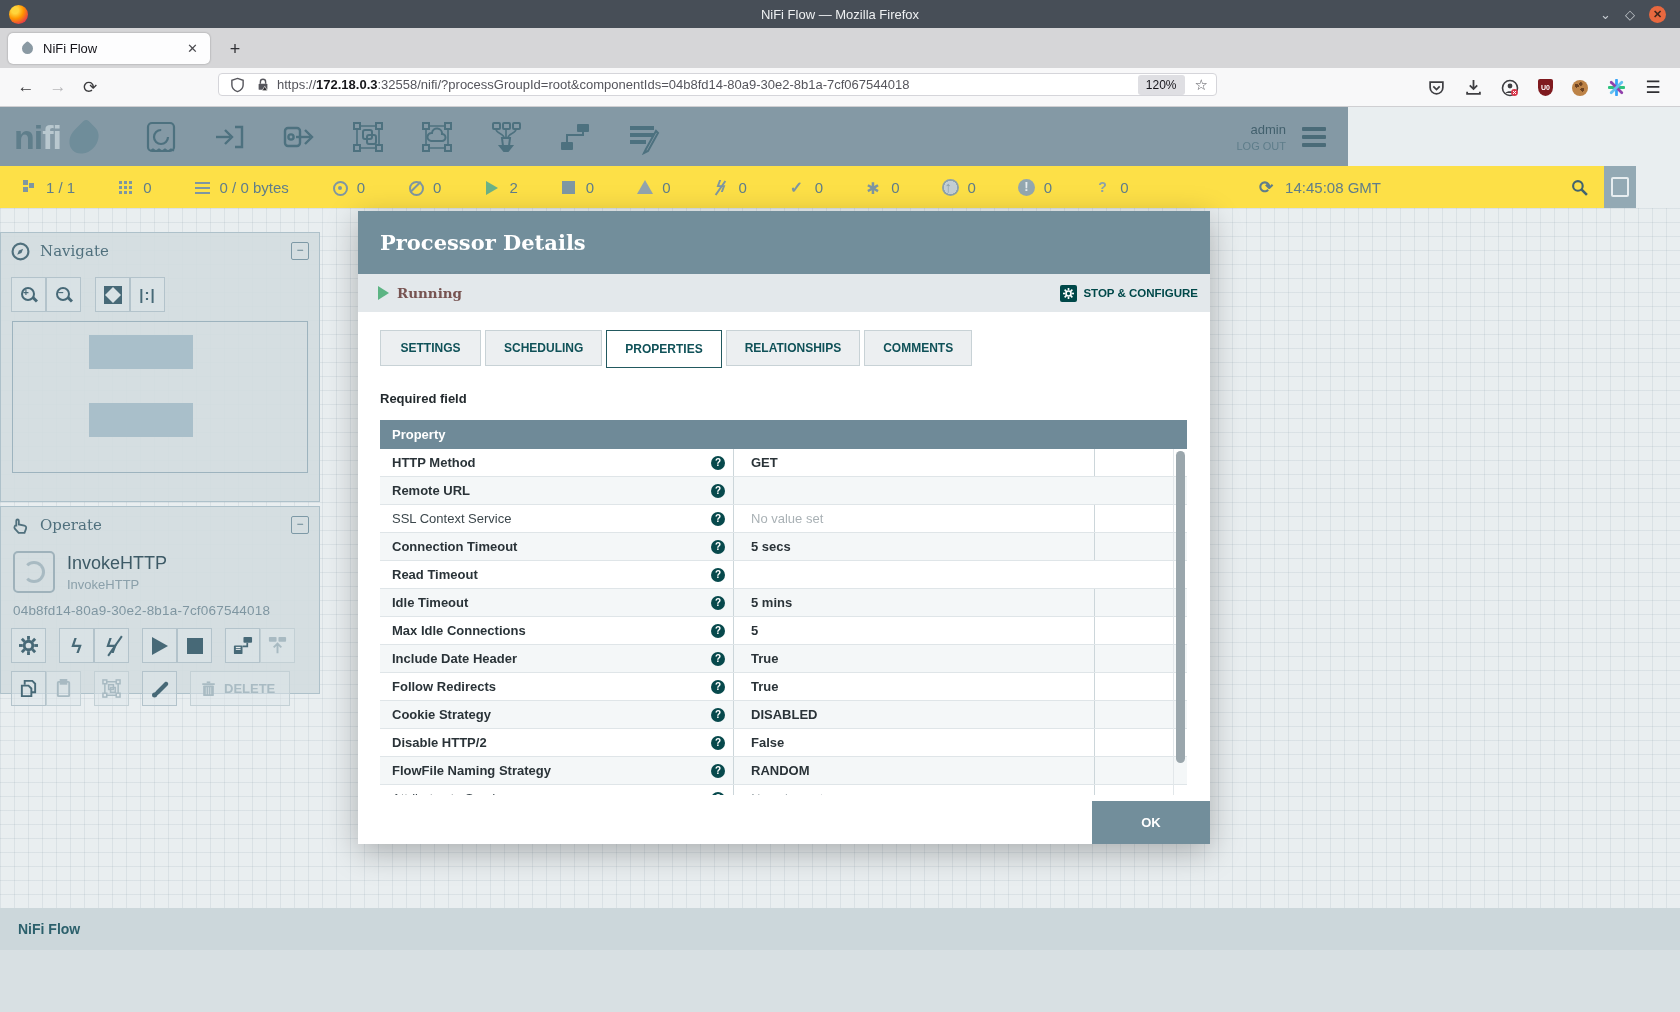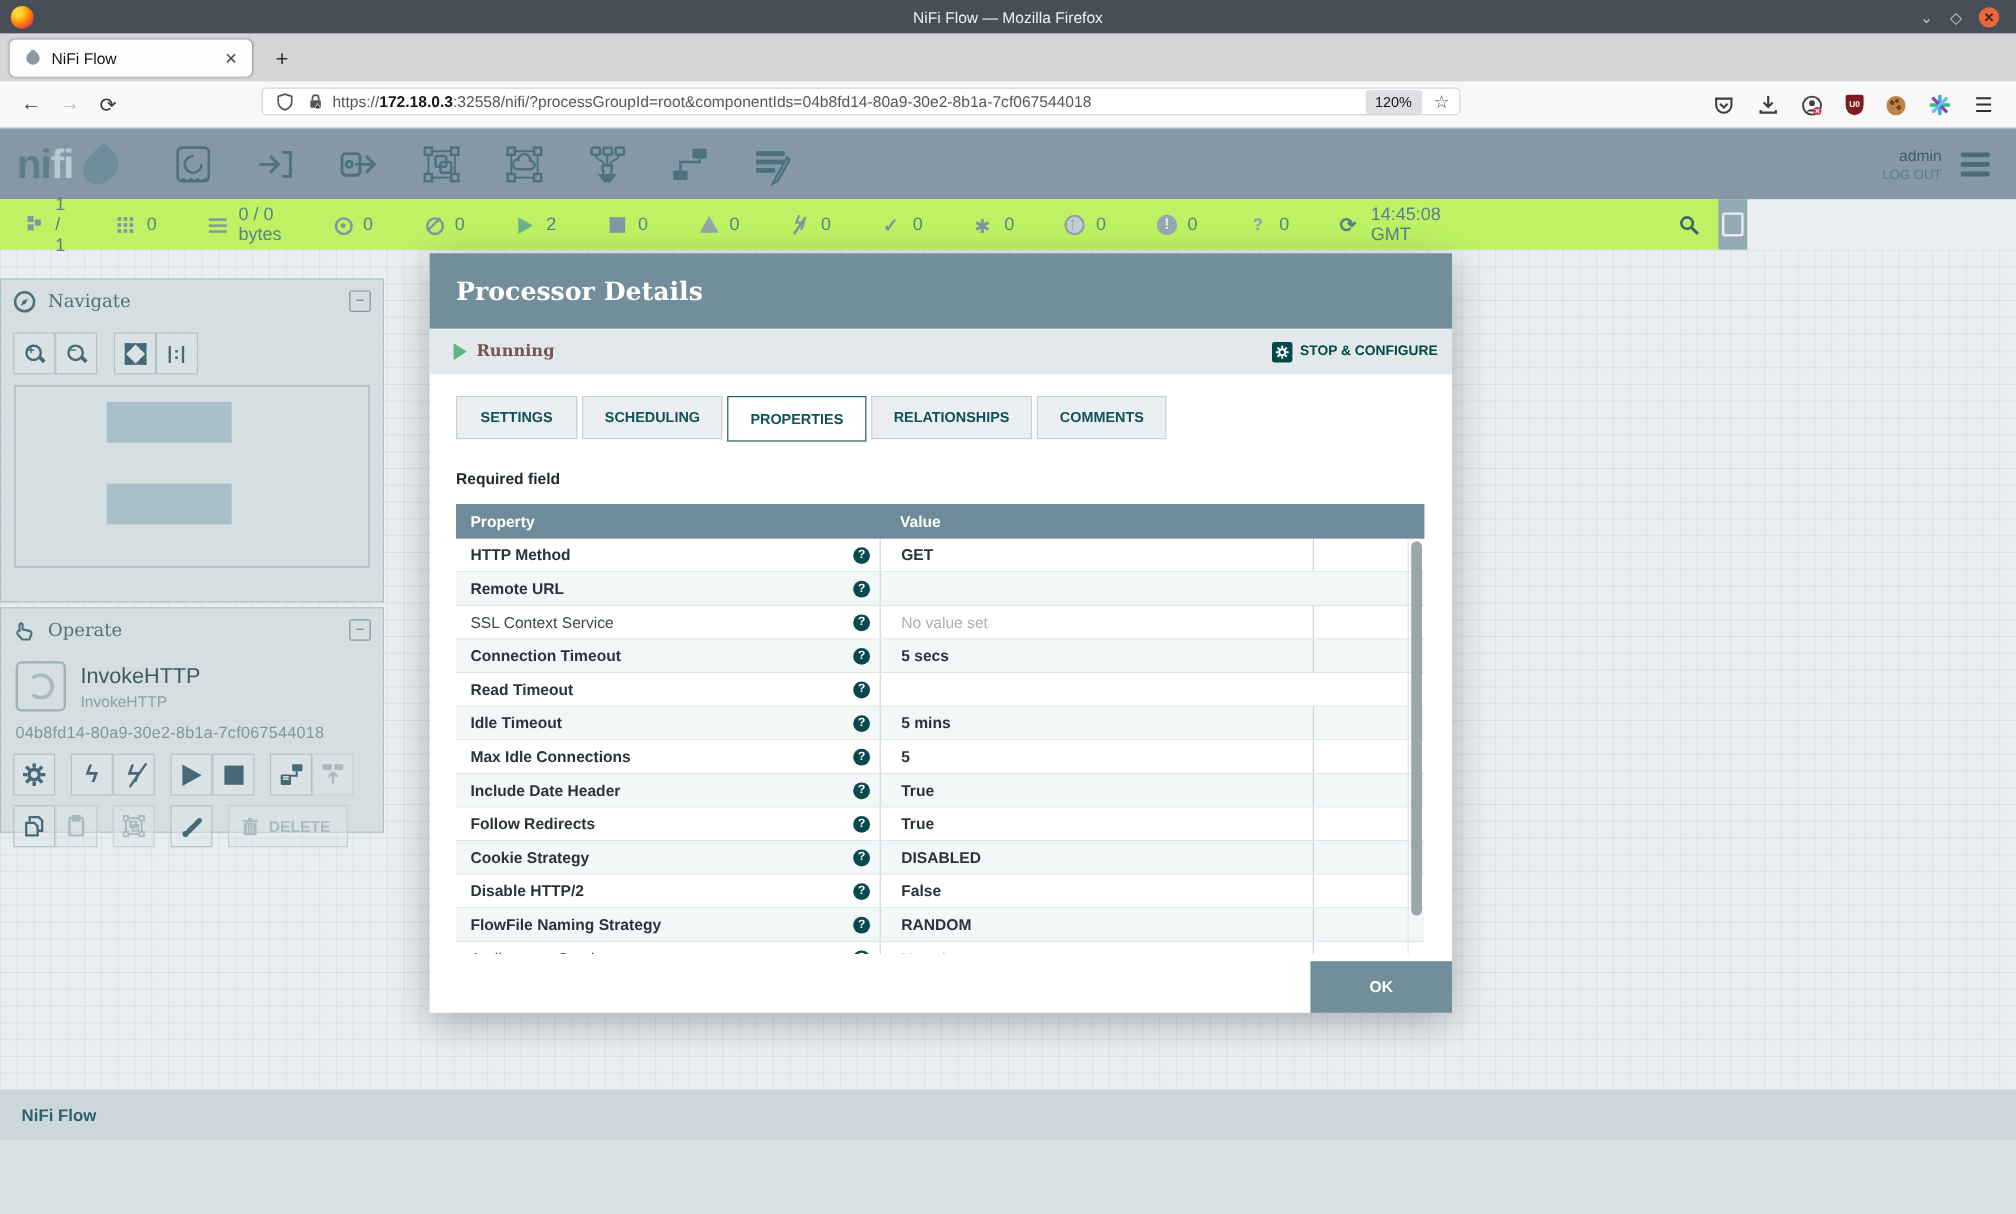--- a/index.html
+++ b/index.html
@@ -43,36 +43,36 @@
   .ext{width:18px;height:18px;display:flex;align-items:center;justify-content:center;color:#3e3e42;}
   .ic-ublock{width:15px;height:17px;background:#7f1a1f;border-radius:2px 2px 50% 50%;color:#fff;font-size:7px;
              font-weight:bold;display:flex;align-items:center;justify-content:center;}
   .ic-cookie{width:16px;height:16px;border-radius:50%;background:#bd8347;
      background-image:radial-gradient(circle at 30% 35%,#6d4322 0 2px,transparent 2px),
        radial-gradient(circle at 65% 60%,#6d4322 0 2px,transparent 2px),
        radial-gradient(circle at 55% 25%,#6d4322 0 1.5px,transparent 2px);}
   .ic-menu{font-size:17px;color:#2f2f33;letter-spacing:0;}
 
   
-  .nifi-toolbar{left:0;top:107px;width:1680px;height:59px;background:#8499a5;display:flex;align-items:center;}
+  .nifi-toolbar{left:0;top:107px;width:1348px;height:59px;background:#8499a5;display:flex;align-items:center;}
   .nifi-logo{font-weight:bold;font-size:34px;letter-spacing:-1px;margin-left:14px;line-height:1;}
   .nifi-logo .n1{color:#5f7e8b;} .nifi-logo .n2{color:#b9c8cf;}
   .nifi-drop{width:26px;height:32px;background:#6f8d9a;border-radius:4px 50% 50% 50%;transform:rotate(45deg);
              margin:4px 0 0 10px;}
   .cmp-icons{display:flex;gap:25px;margin-left:42px;}
   .cmp{width:44px;height:42px;display:flex;align-items:center;justify-content:center;color:#4d717f;}
   .nifi-right{margin-left:auto;display:flex;align-items:center;gap:16px;padding-right:22px;}
   .nifi-user{text-align:right;}
   .nifi-user .u{font-size:13px;color:#42606d;}
   .nifi-user .lo{font-size:11px;color:#5e7d8a;margin-top:3px;}
   .nifi-menu{color:#42606d;font-size:24px;line-height:.55;letter-spacing:0;}
   .nifi-menu div{height:4px;width:24px;background:#4a6b78;margin:4px 0;border-radius:1px;}
 
   
-  .statusbar{left:0;top:166px;width:1456px;height:42px;background:#bef264;display:flex;align-items:center;
+  .statusbar{left:0;top:166px;width:1636px;height:42px;background:#fde047;display:flex;align-items:center;
              color:#5f7d8a;font-size:15px;}
   .st-items{display:flex;align-items:center;gap:0;margin-left:20px;}
   .st-item{display:flex;align-items:center;margin-right:42px;}
   .st-item .v{margin-left:9px;}
   .st-right{margin-left:auto;display:flex;align-items:center;}
   .st-time{display:flex;align-items:center;gap:9px;margin-right:190px;}
   .search-ic{margin-right:16px;color:#41636f;font-size:16px;}
   .panel-tile{width:32px;height:42px;background:#93a9b4;display:flex;align-items:center;justify-content:center;}
   .panel-tile span{display:block;width:14px;height:16px;border:2px solid #e7edf0;border-radius:2px;}
 
@@ -625,21 +625,20 @@
         <div class="tab-btn">SETTINGS</div>
         <div class="tab-btn">SCHEDULING</div>
         <div class="tab-btn active">PROPERTIES</div>
         <div class="tab-btn">RELATIONSHIPS</div>
         <div class="tab-btn">COMMENTS</div>
       </div>
     <div class="required">Required field</div>
     <div class="ptable">
       <div class="pt-head">
         <span class="h-prop">Property</span>
-        <span class="h-val">Value</span>
       </div>
       <div class="pt-body" id="pt-body">
           <div class="prow">
             <span class="c-prop">
               <span class="pname">HTTP Method</span>
               <span class="qic">?</span>
             </span>
             <span class="c-val">GET</span>
             <span class="c-extra"></span>
           </div>

